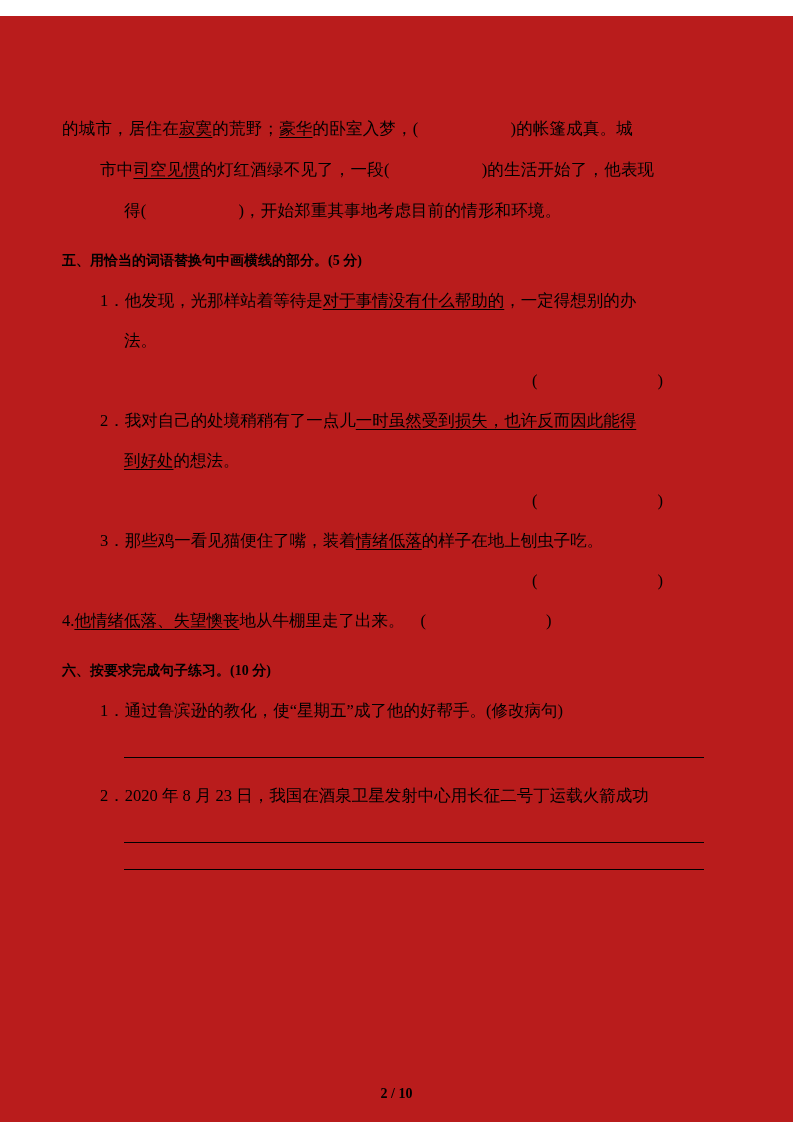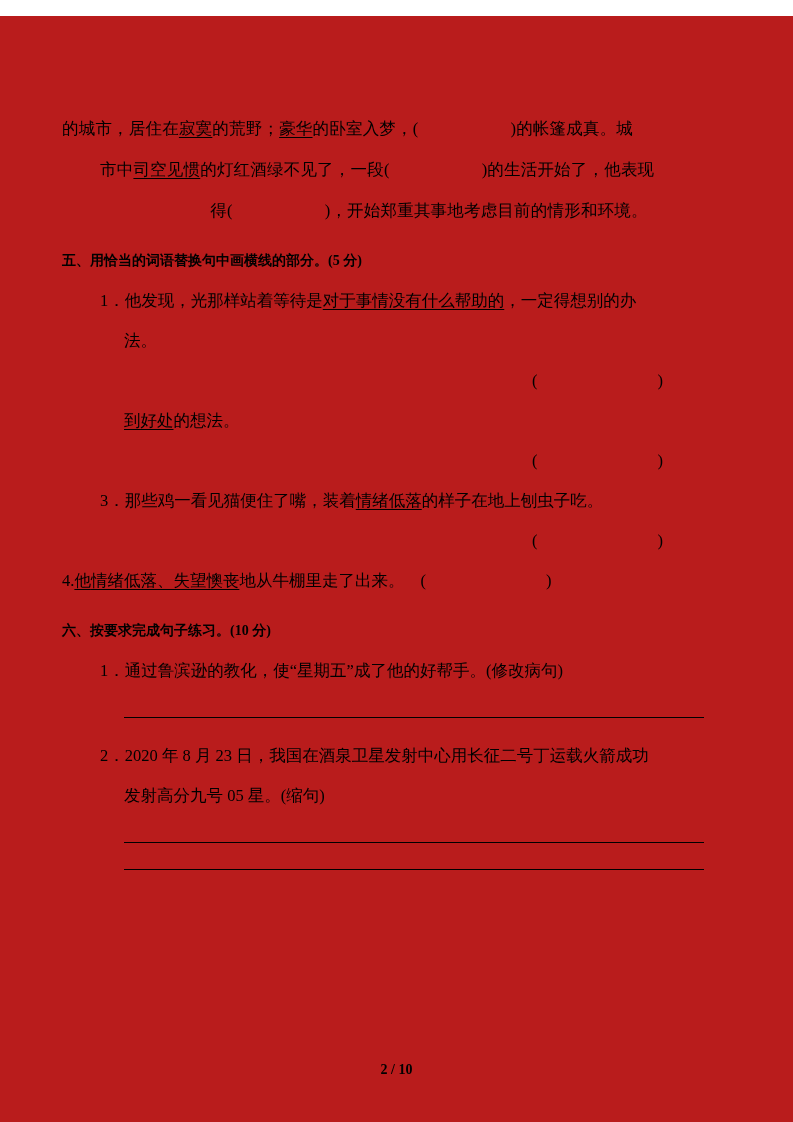--- a/index.html
+++ b/index.html
@@ -26,21 +26,21 @@
     width: 672px;
   }
   .line {
     font-size: 16.5px;
     line-height: 41px;
     white-space: nowrap;
     letter-spacing: 0.2px;
   }
   .indent1 { padding-left: 0px; }
   .indent2 { padding-left: 38px; }
-  .indent3 { padding-left: 62px; text-align: center; }
+  .indent3 { padding-left: 62px; }
 
   .section-head {
     font-weight: bold;
     font-size: 14px;
     line-height: 40px;
     margin-top: 10px;
   }
   .u { text-decoration: underline; text-underline-offset: 3px; }
   .blank-inline {
     display: inline-block;
@@ -69,21 +69,21 @@
     line-height: 40px;
   }
   .item-body {
     padding-left: 38px;
     text-indent: -0px;
   }
   .footer {
     position: absolute;
     left: 0;
     right: 0;
-    bottom: 60px;
+    bottom: 36px;
     text-align: center;
     font-size: 14px;
     font-weight: bold;
     font-family: "Liberation Serif", serif;
   }
   .sp { display:inline-block; width: 8px; }
 </style>
 </head>
 <body>
 
@@ -112,20 +112,23 @@
         </div>
         <div class="item-body" style="padding-left:62px">
           <span>法。</span>
         </div>
         <div class="answer-row">
           <span class="answer-paren"><span>(</span><span class="gap-wide"></span><span>)</span></span>
         </div>
       </div>
 
       <div class="item">
+        <div class="item-body">
+          <span>2．</span><span>我对自己的处境稍稍有了一点儿</span><span class="u">一时虽然受到损失，也许反而因此能得</span>
+        </div>
         <div class="item-body" style="padding-left:62px">
           <span class="u">到好处</span><span>的想法。</span>
         </div>
         <div class="answer-row">
           <span class="answer-paren"><span>(</span><span class="gap-wide"></span><span>)</span></span>
         </div>
       </div>
 
       <div class="item">
         <div class="item-body">
@@ -153,23 +156,20 @@
         <div class="item-body">
           <span>1．</span><span>通过鲁滨逊的教化，使“星期五”成了他的好帮手。(修改病句)</span>
         </div>
         <span class="writeline"></span>
       </div>
 
       <div class="item" style="margin-top:18px">
         <div class="item-body">
           <span>2．</span><span>2020 年 8 月 23 日，我国在酒泉卫星发射中心用长征二号丁运载火箭成功</span>
         </div>
-        <div class="item-body" style="padding-left:62px">
-          <span>发射高分九号 05 星。(缩句)</span>
-        </div>
         <span class="writeline"></span>
       </div>
 
       <div class="item" style="margin-top:18px">
         <span class="writeline"></span>
       </div>
 
     </div>
 
   </div>

